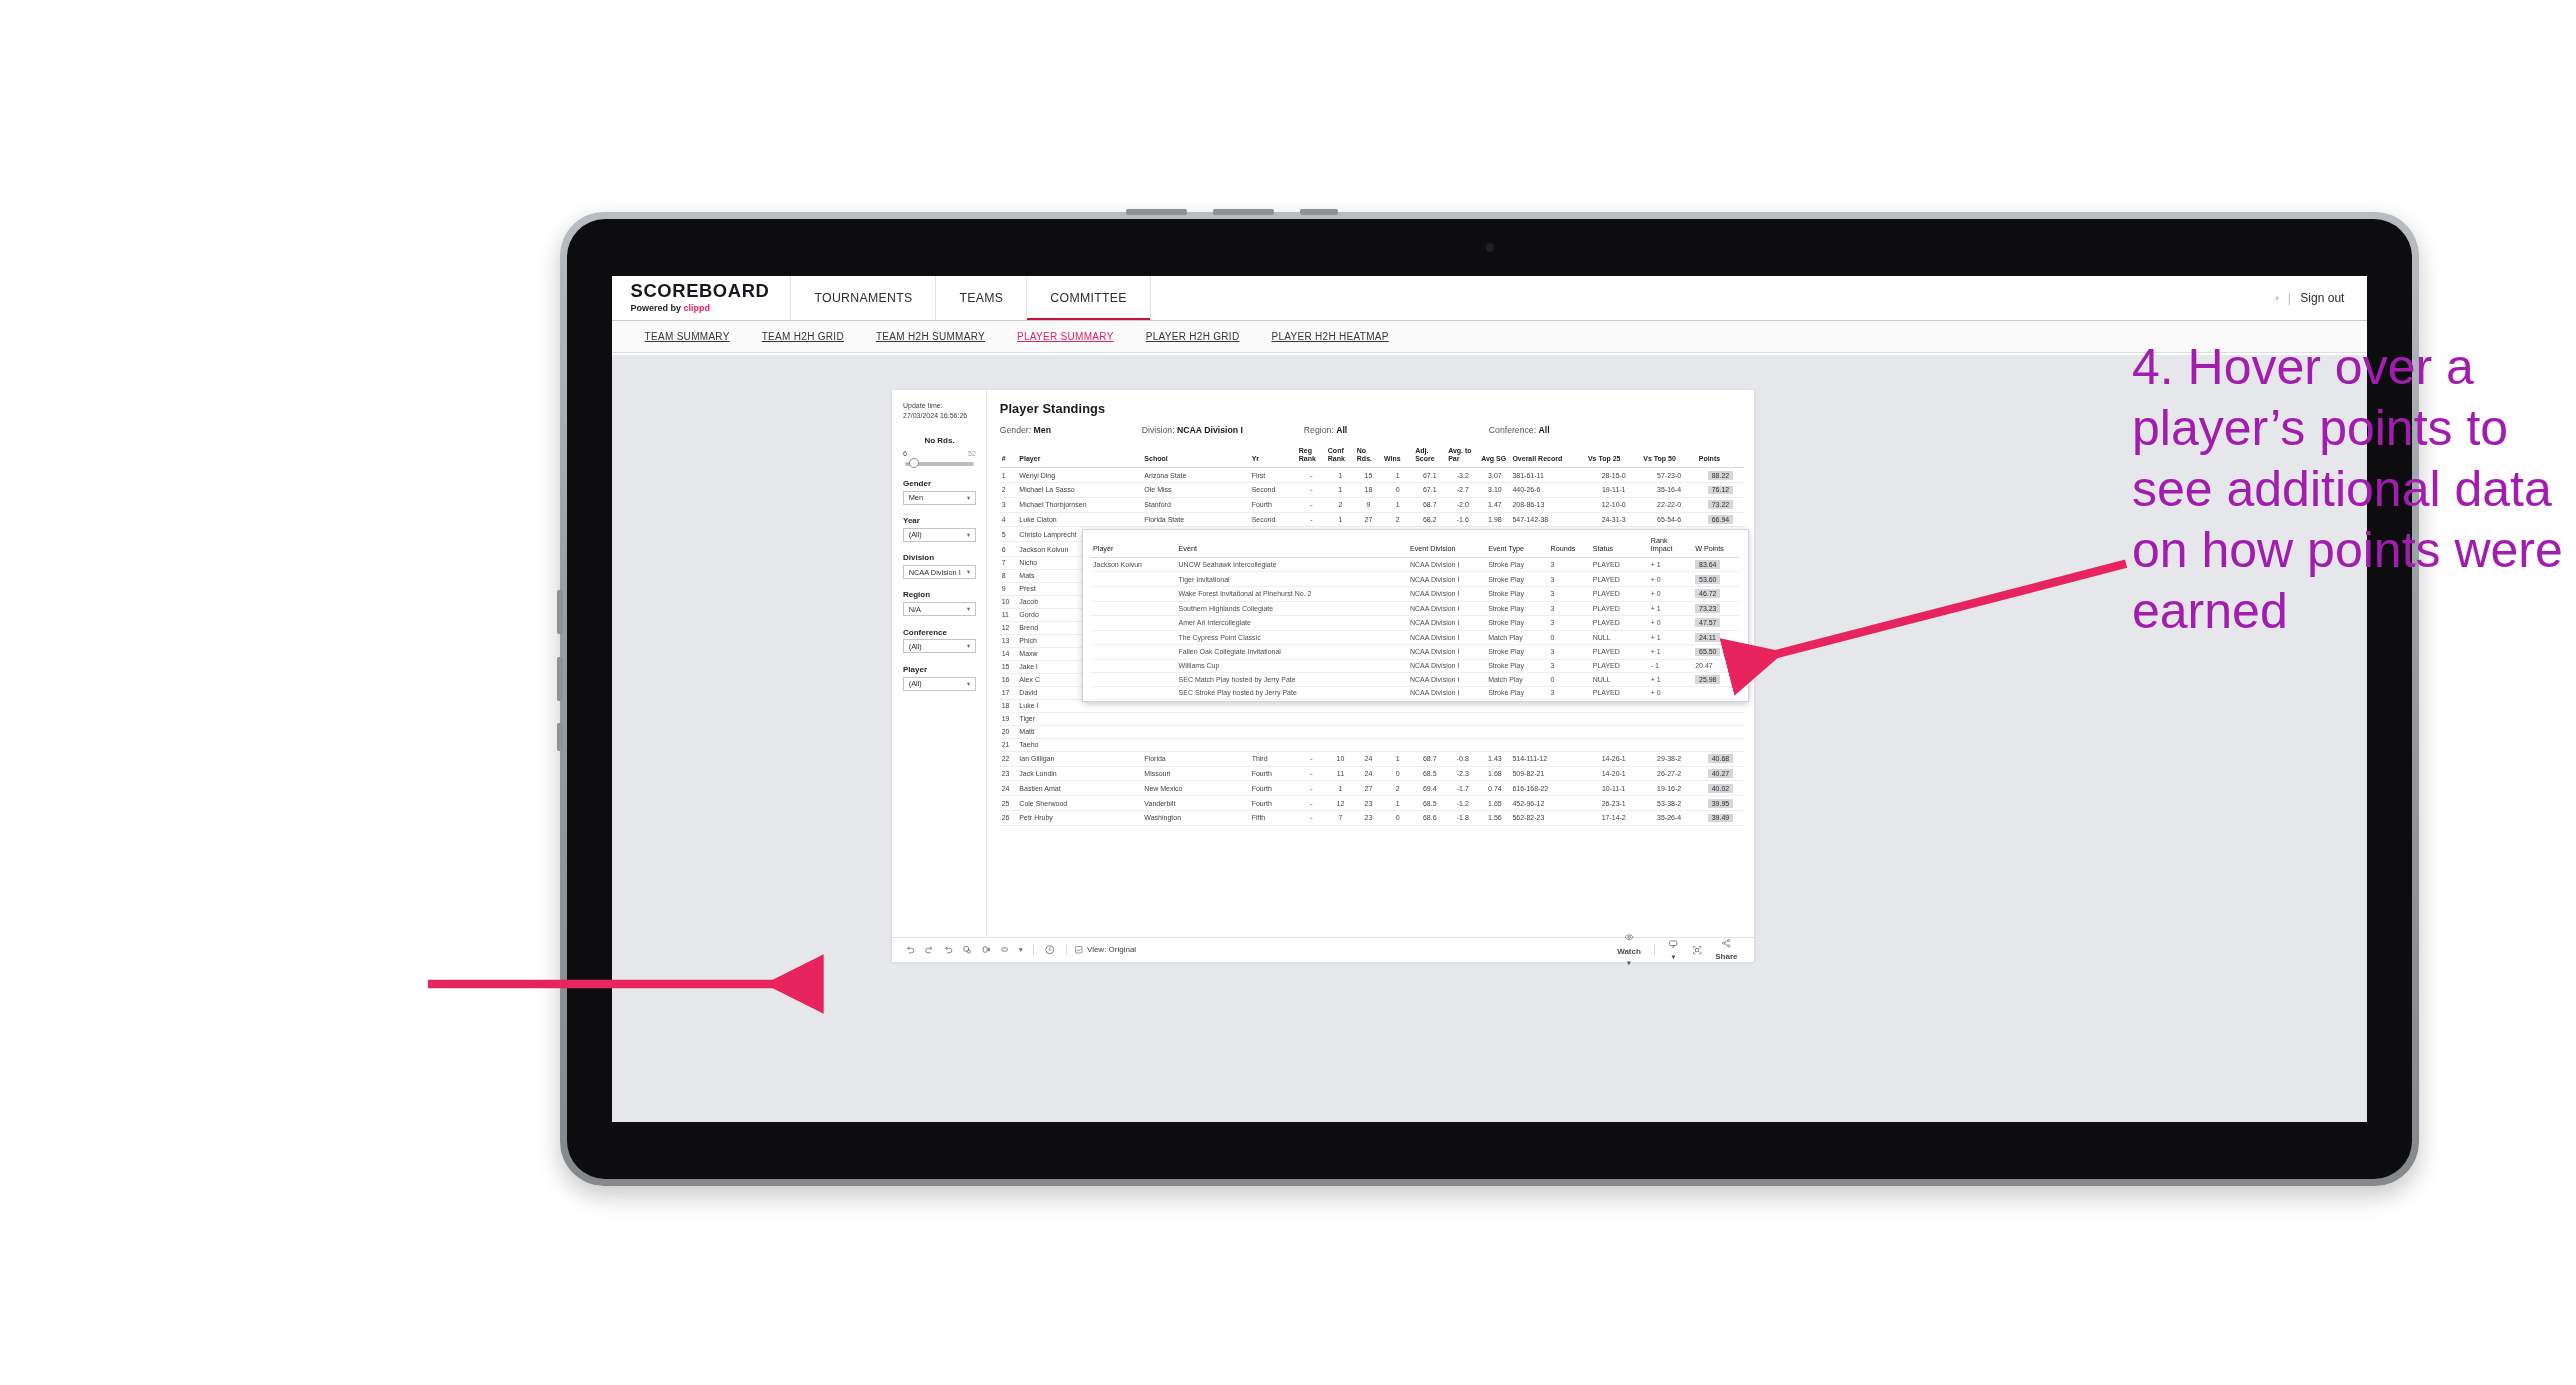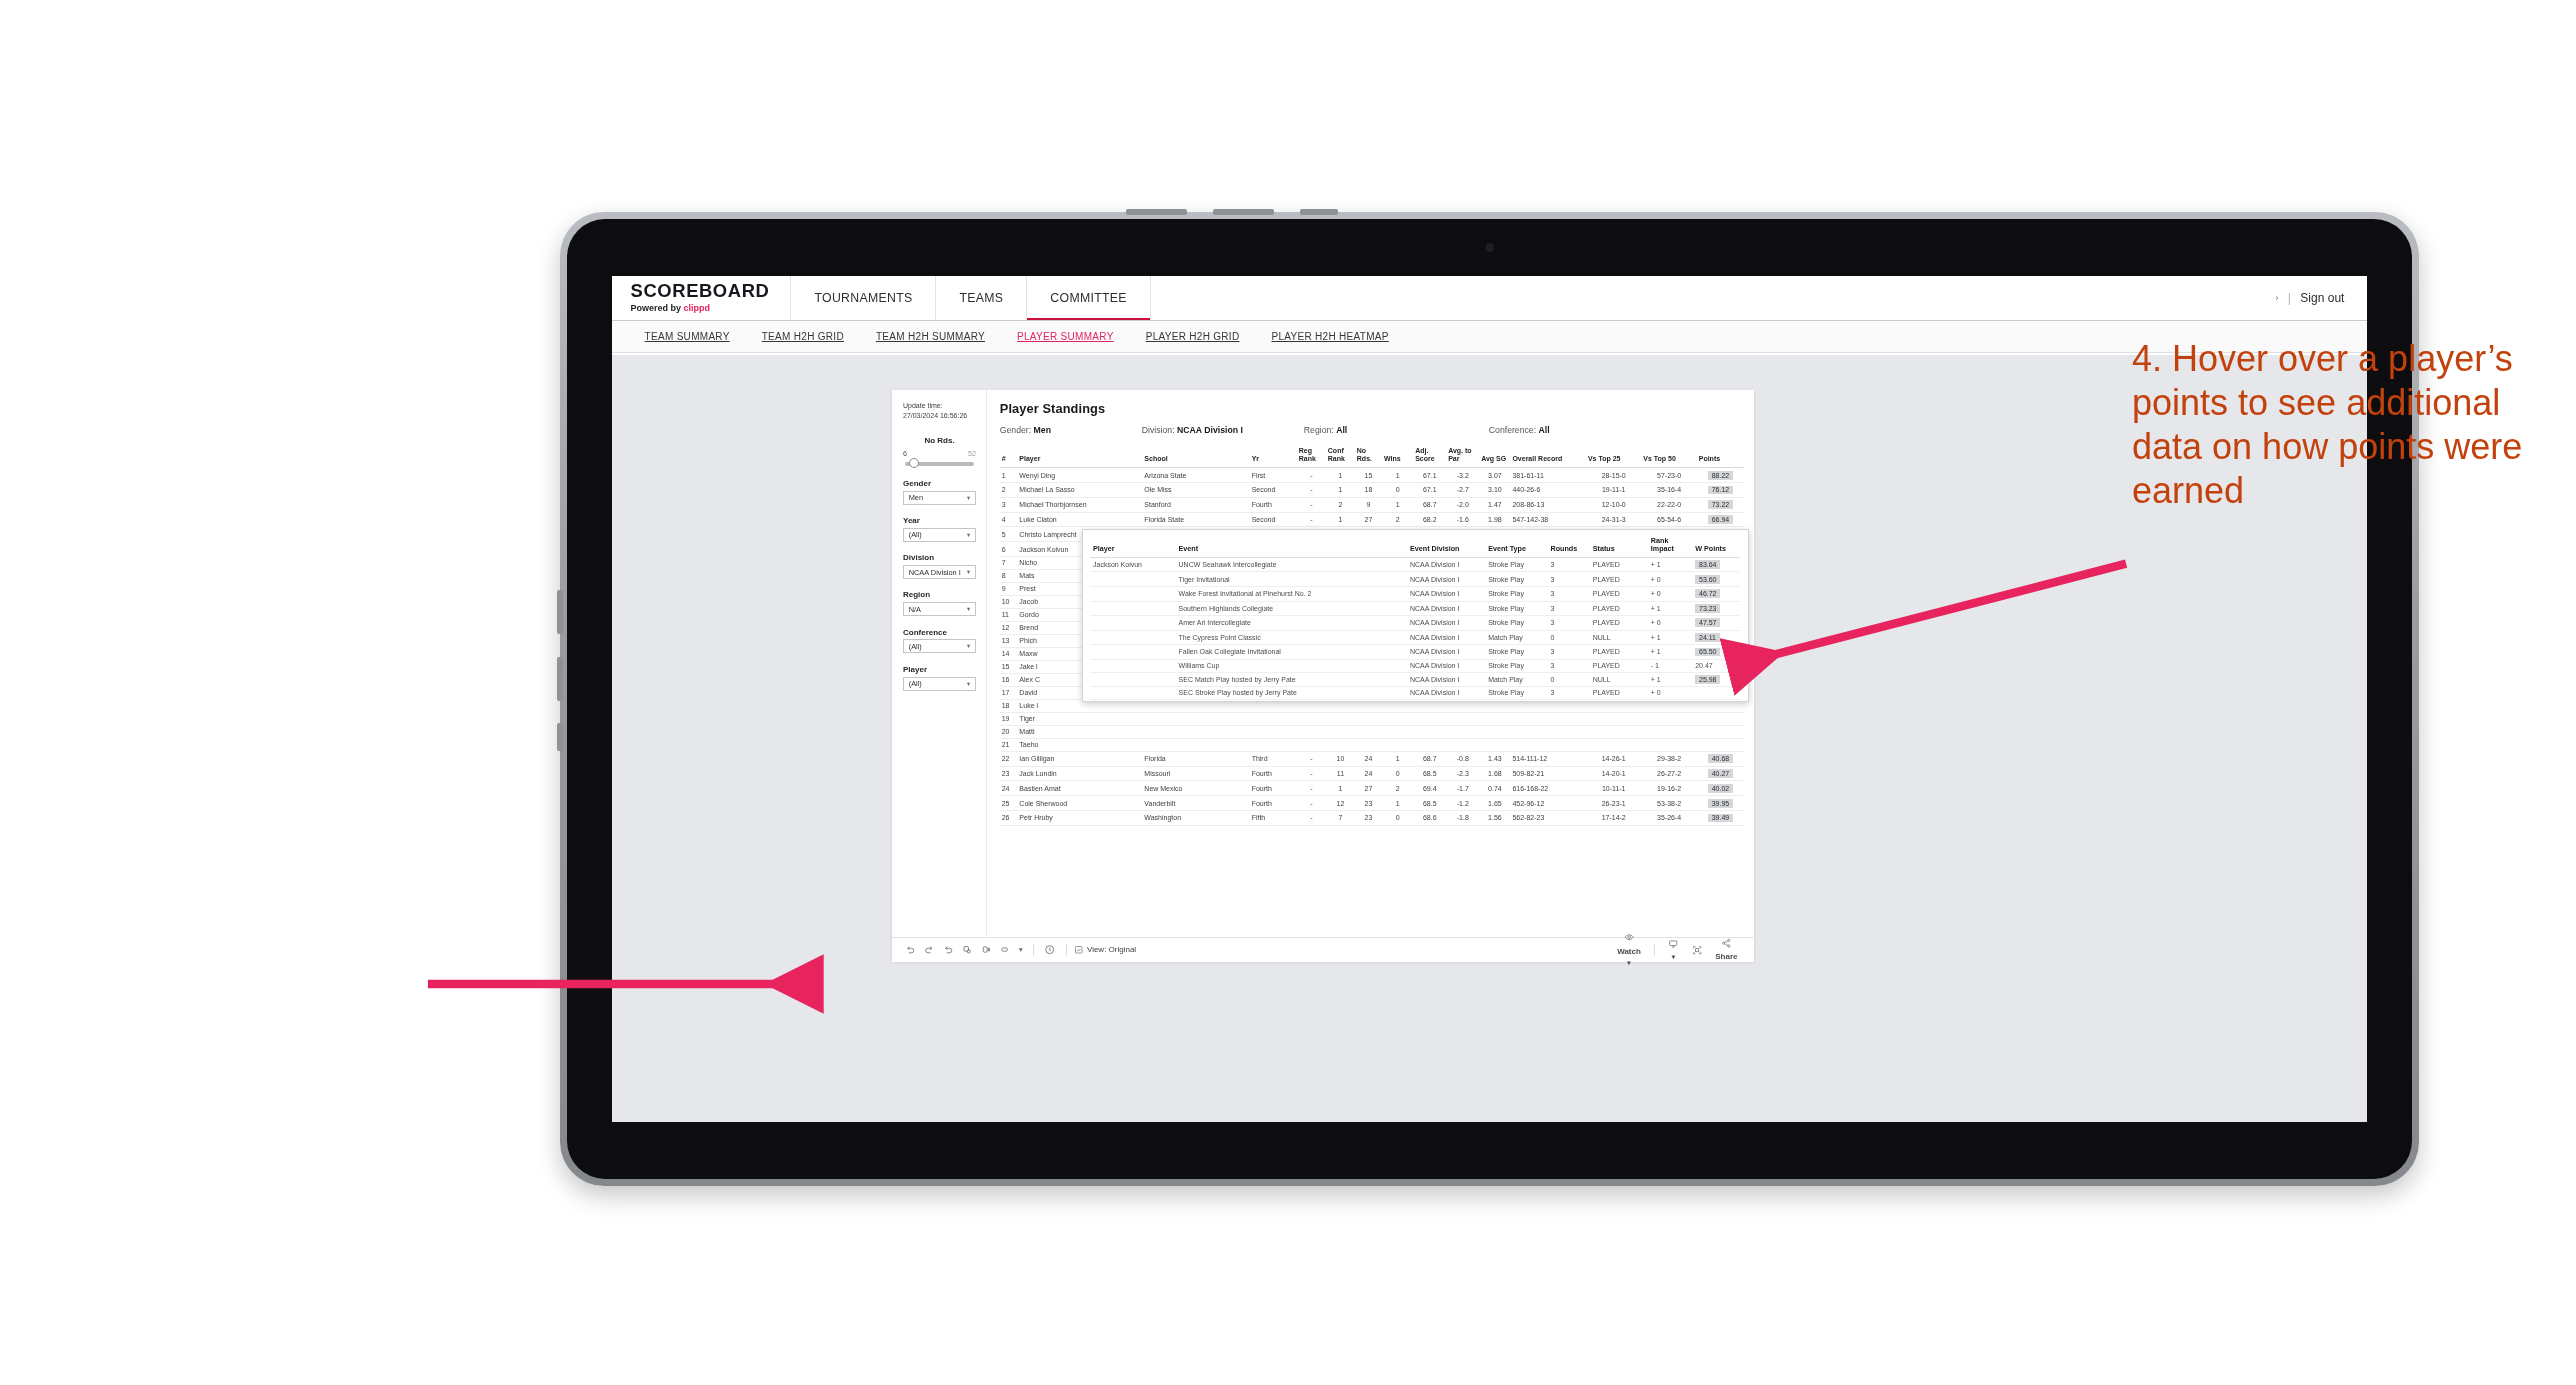--- a/index.html
+++ b/index.html
@@ -192,21 +192,21 @@
     position: absolute; left: 95px; top: 139px;
     width: 667px; height: 173px;
     background: #ffffff;
     border: 0.9px solid #d2d3d6;
     box-shadow: 0 1.9px 6.6px rgba(0,0,0,.20);
     padding: 5.7px 7.6px 3.8px 7.6px;
     overflow: hidden;
   }
   table.tip { width: 100%; border-collapse: collapse; table-layout: fixed; }
   table.tip th {
-    font-size: 7.2px; font-weight: 700; color:#17191d; text-align: left;
+    font-size: 7.2px; font-weight: 400; color:#17191d; text-align: left;
     padding: 1.9px 2.8px 3.8px 2.8px; vertical-align: bottom; line-height: 1.1;
     border-bottom: 0.9px solid #dddddd;
   }
   table.tip td {
     font-size: 7px; color: #4a4c51; padding: 2.4px 2.8px;
     border-bottom: 0.9px solid #efefef; white-space: nowrap; overflow:hidden;
   }
   .tip-colplayer { width: 81px; }
   .tip-colevent { width: 219px; }
   .tip-coldiv { width: 74px; }
@@ -227,21 +227,21 @@
   .tb-ico { width: 19px; display:flex; align-items:center; justify-content:center; color:#6e7075; cursor:pointer; }
   .tb-sep { width: 0.9px; height: 12.3px; background: #dcdcdc; margin: 0 6.6px; }
   .tb-lbl { display:flex; align-items:center; gap:3.8px; cursor:pointer; font-weight:400; color:#3e4045; }
   .tb-right { margin-left:auto; display:flex; align-items:center; gap:0; }
   .tb-item { display:flex; align-items:center; gap:3.8px; padding: 0 6.6px; cursor:pointer; color:#4a4c51; font-weight:700;flex-direction:column; }
 
   
   .anno {
     position: absolute;
     font-family: "Liberation Sans", sans-serif;
-    font-size: 36px; line-height: 1.22; color: #c2410c;
+    font-size: 50px; line-height: 1.22; color: #a21caf;
   }
   #anno-right { left: 2132px; top: 337px; width: 445px; }
   #anno-left  { left: 51px; top: 825px; width: 397px; }
   svg.arrow { position: absolute; overflow: visible; }
 </style>
 </head>
 <body>
 
 <div id="stage">
 

